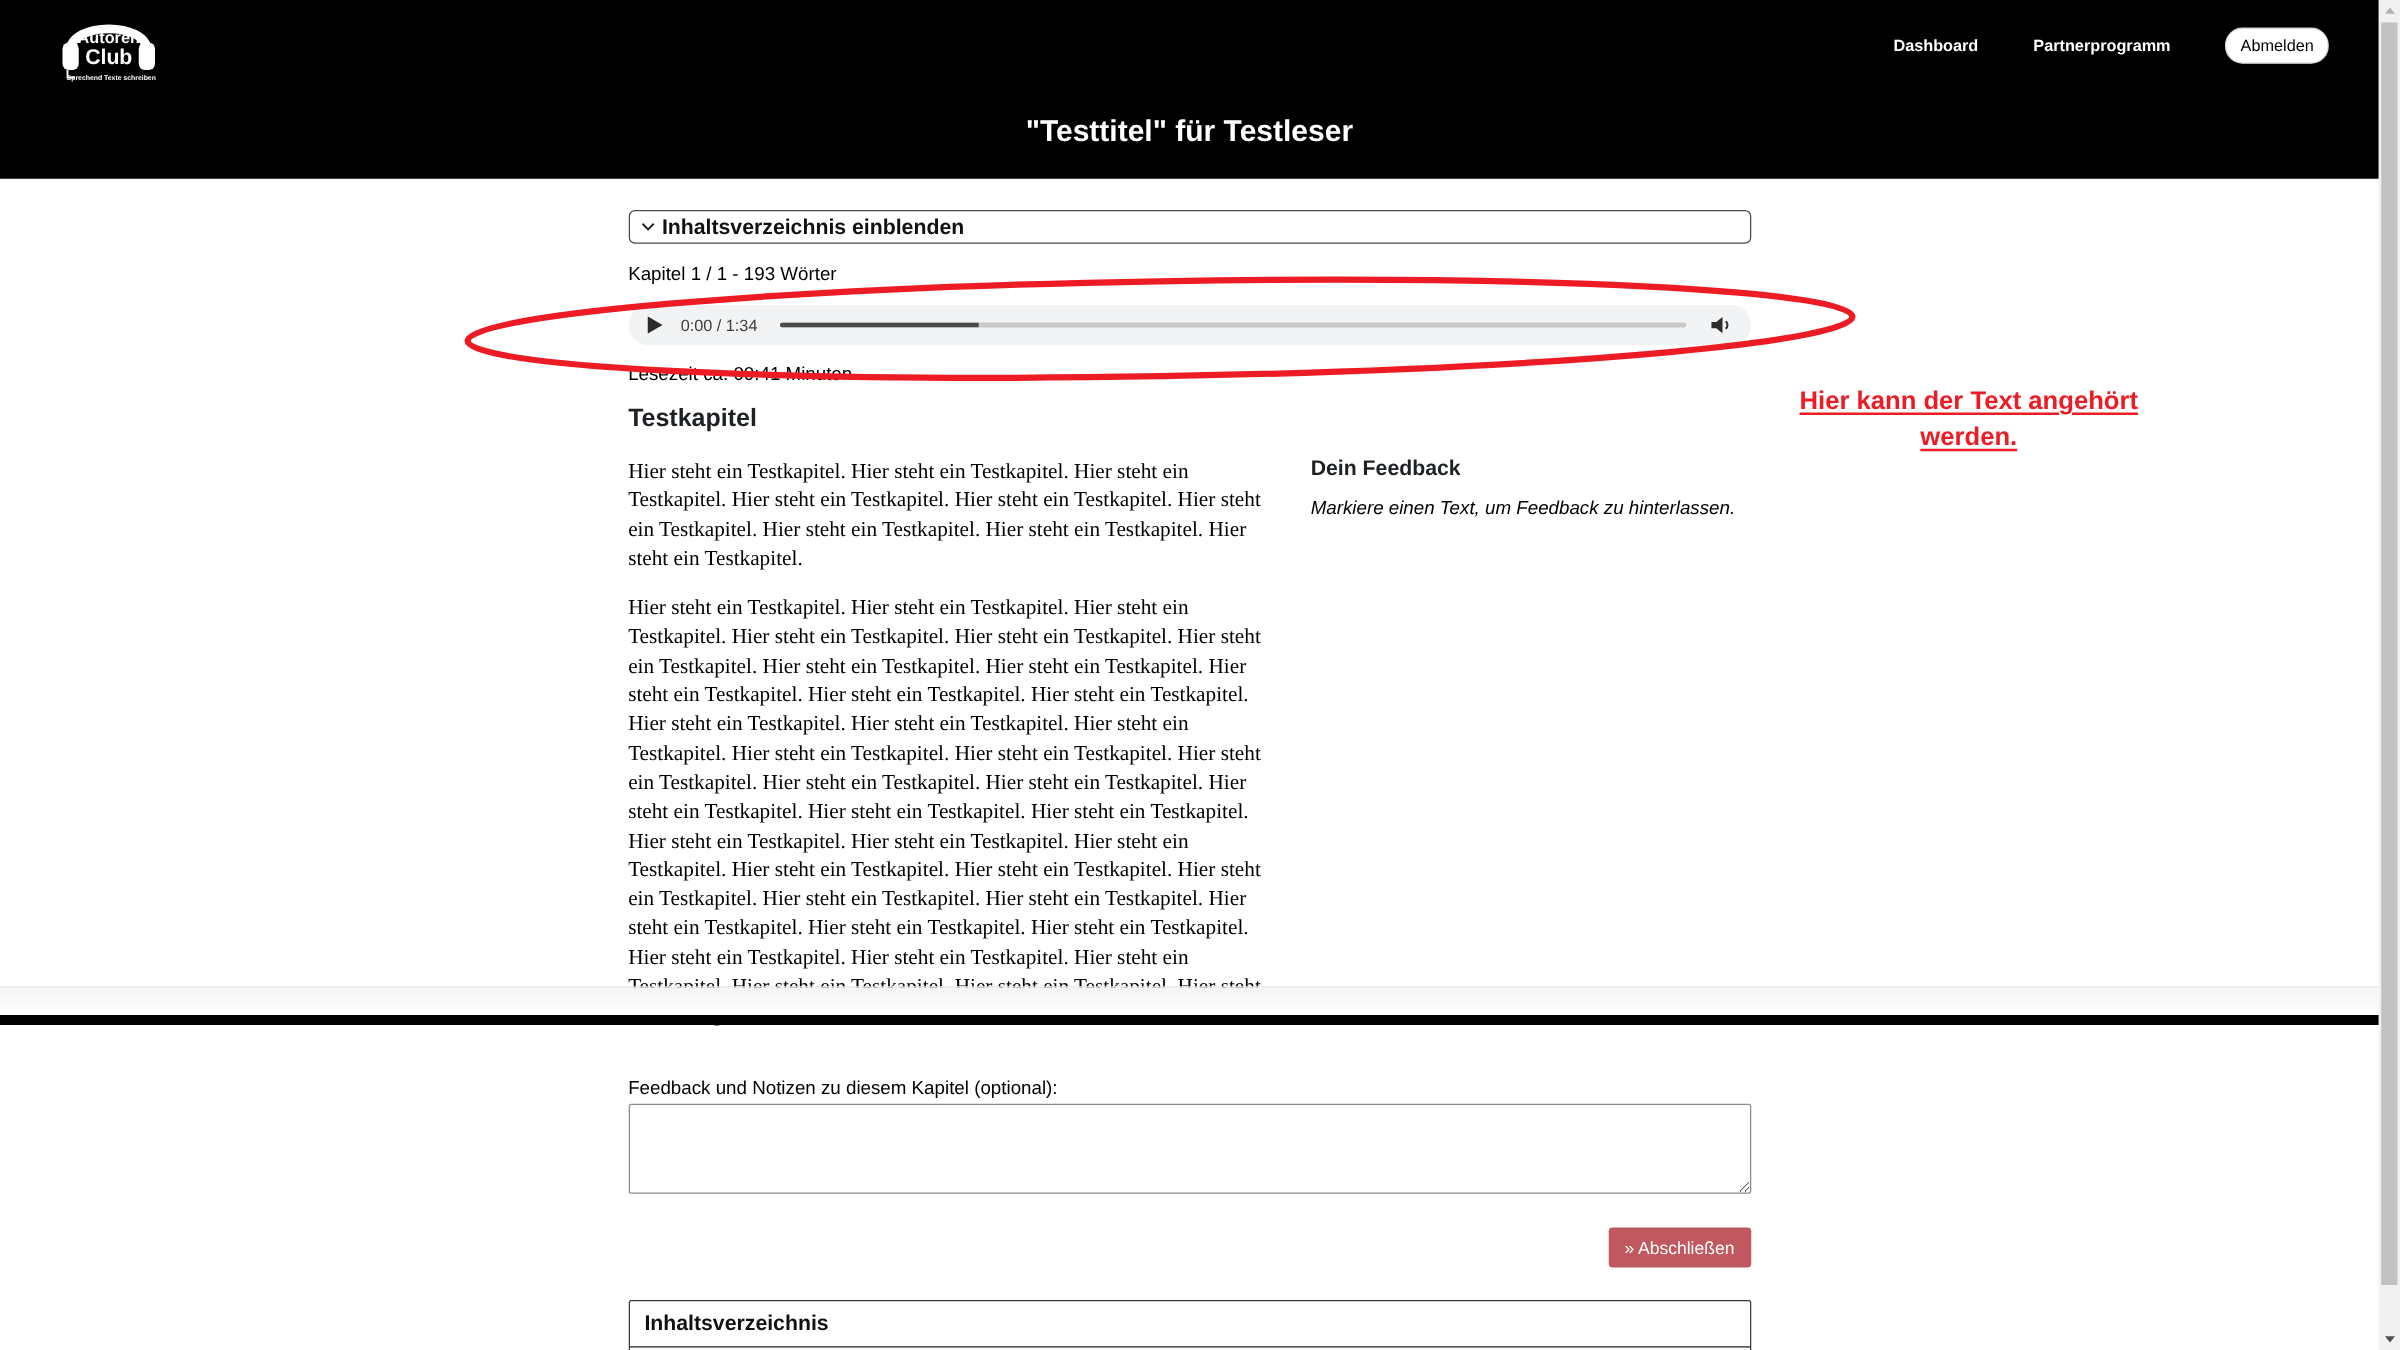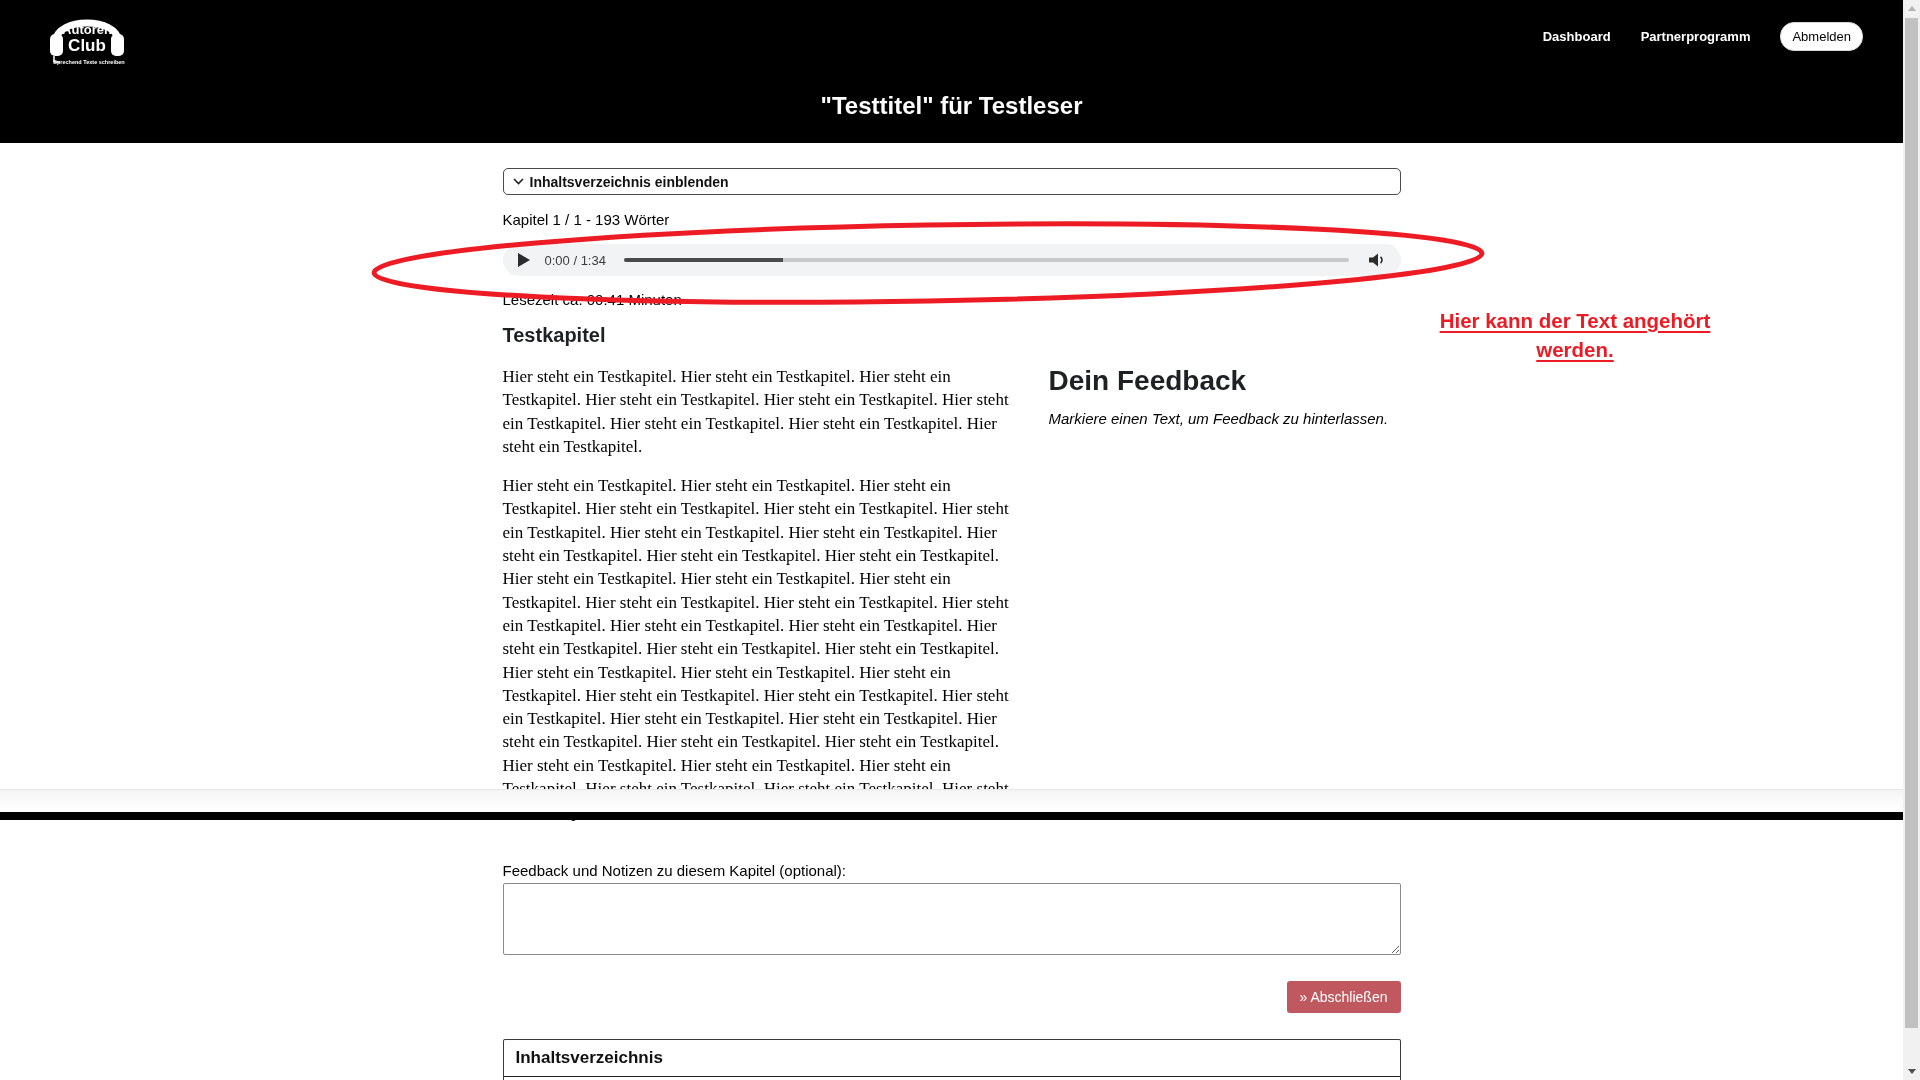--- a/index.html
+++ b/index.html
@@ -4,33 +4,33 @@
 <style>
   * { box-sizing: border-box; margin: 0; padding: 0; }
   html, body { width: 1920px; height: 1080px; overflow: hidden; background: #fff; }
   body { font-family: "Liberation Sans", sans-serif; color: #1a1a1a; position: relative; }
 
   .page { position: relative; width: 1903px; height: 820px; background: #fff; }
 
   
   .header { position: relative; width: 100%; height: 143px; background: #000; }
   .logo { position: absolute; left: 46px; top: 7px; width: 82px; height: 60px; cursor: pointer; }
-  .top-nav { position: absolute; right: 40px; top: 22px; display: flex; align-items: center; gap: 30px; }
+  .top-nav { position: absolute; right: 40px; top: 22px; display: flex; align-items: center; gap: 44px; }
   .nav-link { color: #fff; font-size: 13px; font-weight: bold; cursor: pointer; }
   .logout-btn { background: #fff; color: #000; font-size: 13px; border: 1px solid #d8d8d8; border-radius: 14px;
                 padding: 6px 11px; cursor: pointer; font-family: "Liberation Sans", sans-serif; }
   .page-title { position: absolute; left: 0; top: 92px; width: 100%; text-align: center;
                 color: #fff; font-size: 24px; font-weight: bold; }
 
   
   .content { width: 898px; margin: 0 auto; position: relative; }
 
   .toc-toggle { margin-top: 25px; height: 27px; border: 1px solid #4a4a4a; border-radius: 5px;
                 display: flex; align-items: center; padding: 0 9px; gap: 6px; cursor: pointer; background: #fff; }
-  .toc-toggle-label { font-size: 14px; font-weight: bold; color: #111; }
+  .toc-toggle-label { font-size: 17px; font-weight: bold; color: #111; }
 
   .chapter-meta { margin-top: 16px; font-size: 15px; color: #000; }
 
   
   .audio-player { margin-top: 16px; height: 32px; background: #f1f3f4; border-radius: 16px;
                   display: flex; align-items: center; padding: 0 14px 0 10px; gap: 10px; }
   .audio-play-btn { width: 22px; height: 22px; border: none; background: transparent; cursor: pointer;
                     display: flex; align-items: center; justify-content: center; }
   .audio-time { font-size: 13px; color: #3c3c3c; white-space: nowrap; }
   .audio-track { flex: 1; height: 4px; border-radius: 2px; background: #c9c9c9; overflow: hidden;
@@ -41,21 +41,21 @@
 
   .read-time { margin-top: 15px; font-size: 15px; color: #000; }
 
   .chapter-title { margin-top: 10px; font-size: 20px; font-weight: bold; color: #1d2124; line-height: 34px; }
 
   .columns { margin-top: 13px; display: flex; }
   .text-col { width: 518px; }
   .text-col p { font-family: "Liberation Serif", serif; font-size: 17px; line-height: 23.3px;
                 color: #000; margin: 0 0 16px 0; }
   .feedback-col { flex: 1; padding-left: 28px; }
-  .feedback-heading { font-size: 28px; font-weight: bold; color: #1d2124; margin-bottom: 13px; }
+  .feedback-heading { font-size: 17px; font-weight: bold; color: #1d2124; margin-bottom: 13px; }
   .feedback-hint { font-size: 15px; font-style: italic; color: #000; }
 
   .notes-section { margin-top: 22px; }
   .notes-label { font-size: 15px; color: #000; display: block; margin-bottom: 4px; }
   .notes-textarea { width: 898px; height: 72px; border: 1px solid #8a8a8a; border-radius: 2px;
                     resize: both; font-family: "Liberation Sans", sans-serif; font-size: 14px; padding: 4px 6px; }
 
   .submit-row { margin-top: 22px; display: flex; justify-content: flex-end; }
   .submit-btn { background: #c0595f; color: #fff; border: none; border-radius: 3px; height: 32px;
                 padding: 0 13px; font-size: 14px; cursor: pointer; font-family: "Liberation Sans", sans-serif; }

